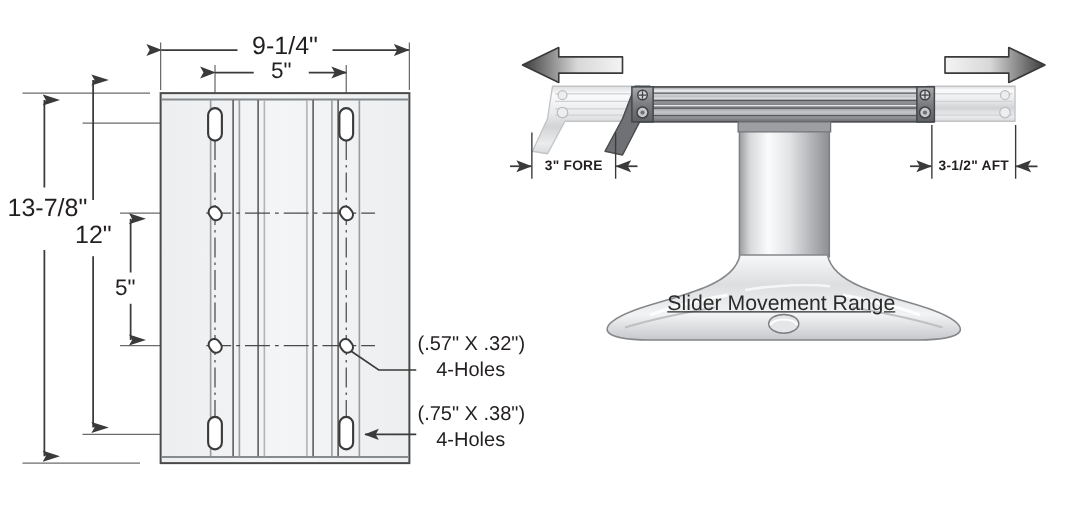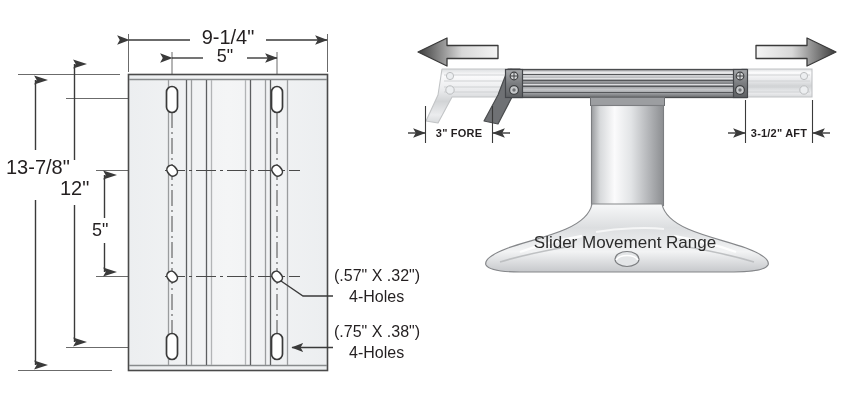--- a/index.html
+++ b/index.html
@@ -29,21 +29,21 @@
     position: absolute;
     color: #231f20;
     font-family: "Liberation Sans", sans-serif;
     white-space: nowrap;
     line-height: 1;
   }
   .t-big   { font-size: 20px; }
   .t-med   { font-size: 18px; }
   .t-call  { font-size: 16px; }
   .t-small { font-size: 11px; font-weight: 700; letter-spacing: .2px; }
-  .t-cap   { font-size: 17px; color: #2b2b2b; }
+  .t-cap   { font-size: 17px; color: #2b2b2b; text-decoration: underline; }
   .ta-center { transform: translateX(-50%); }
 </style>
 </head>
 <body>
 
 <div id="stage">
 
   <svg class="svg-layer" viewBox="0 0 855 409">
     <defs>
 

